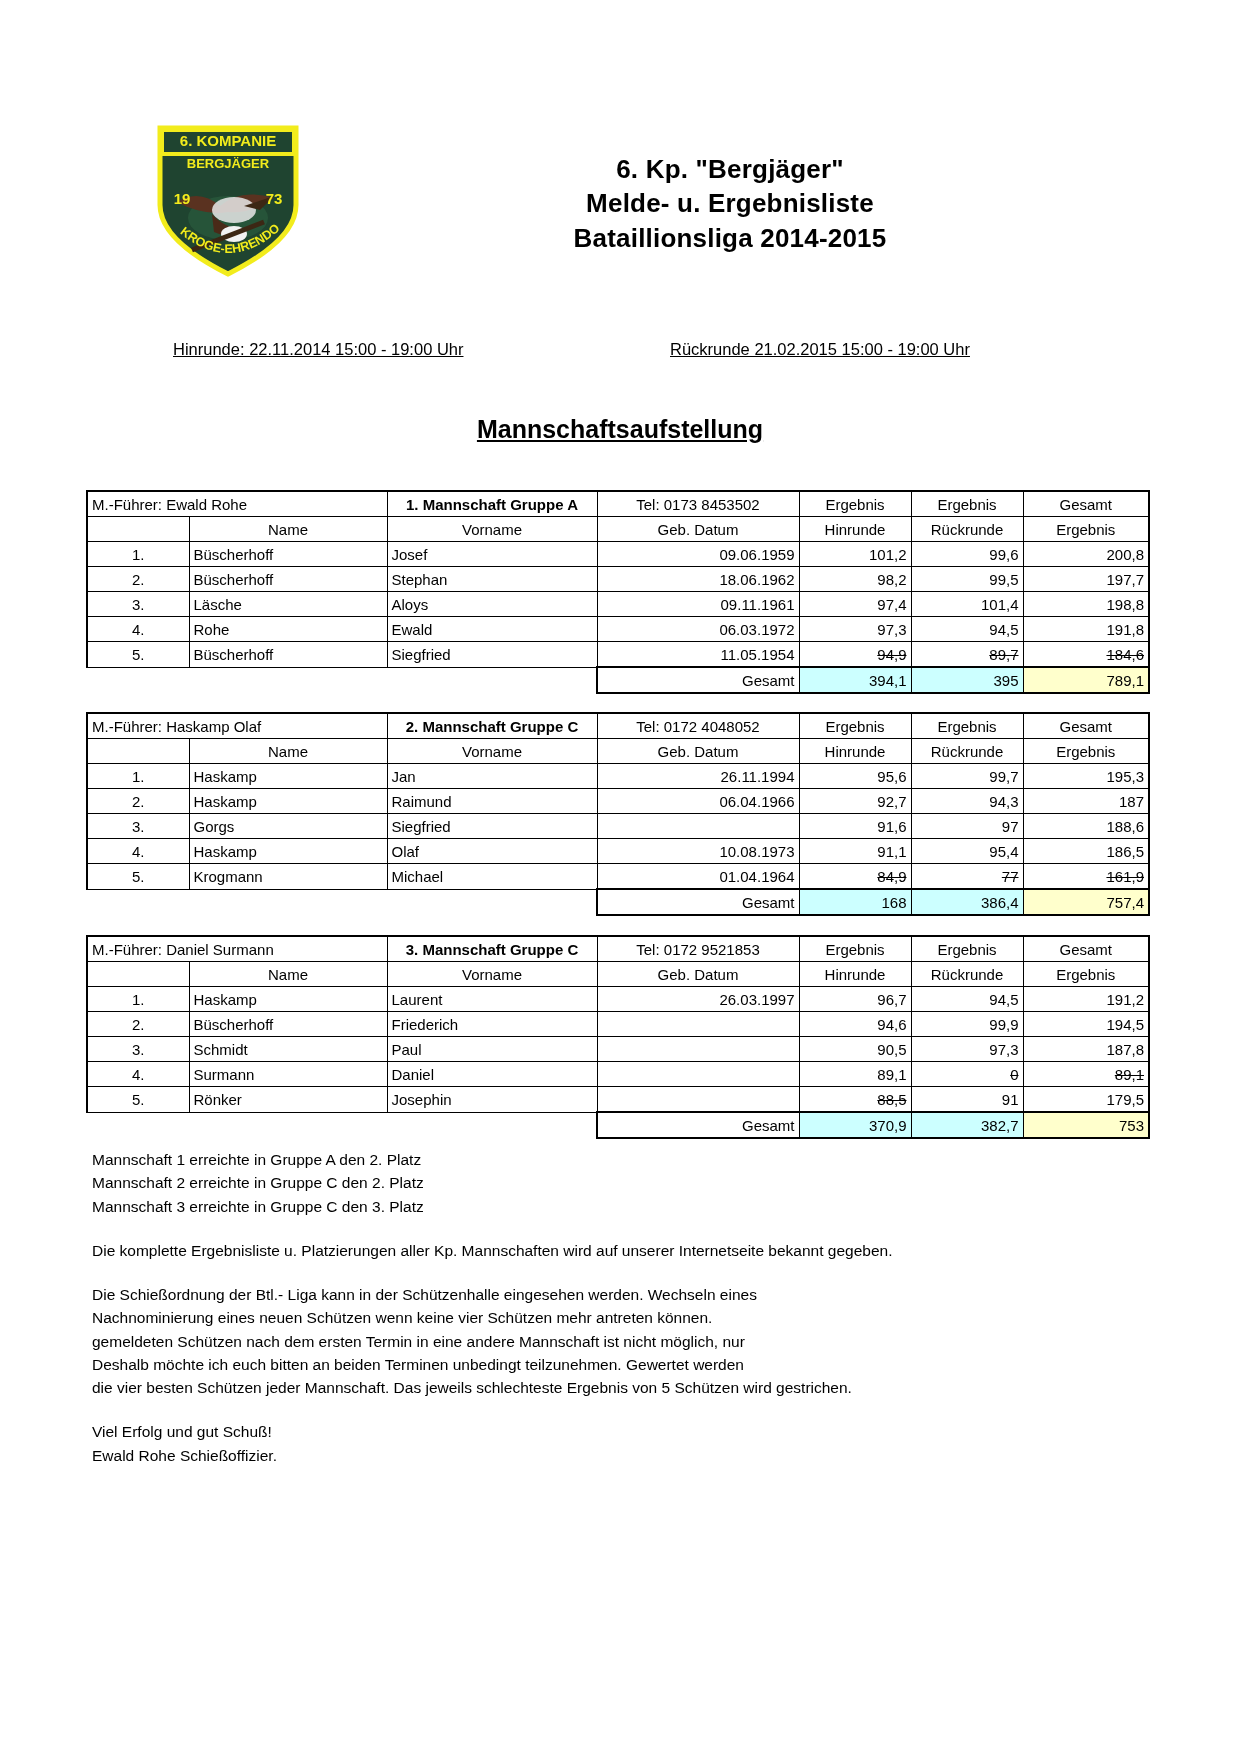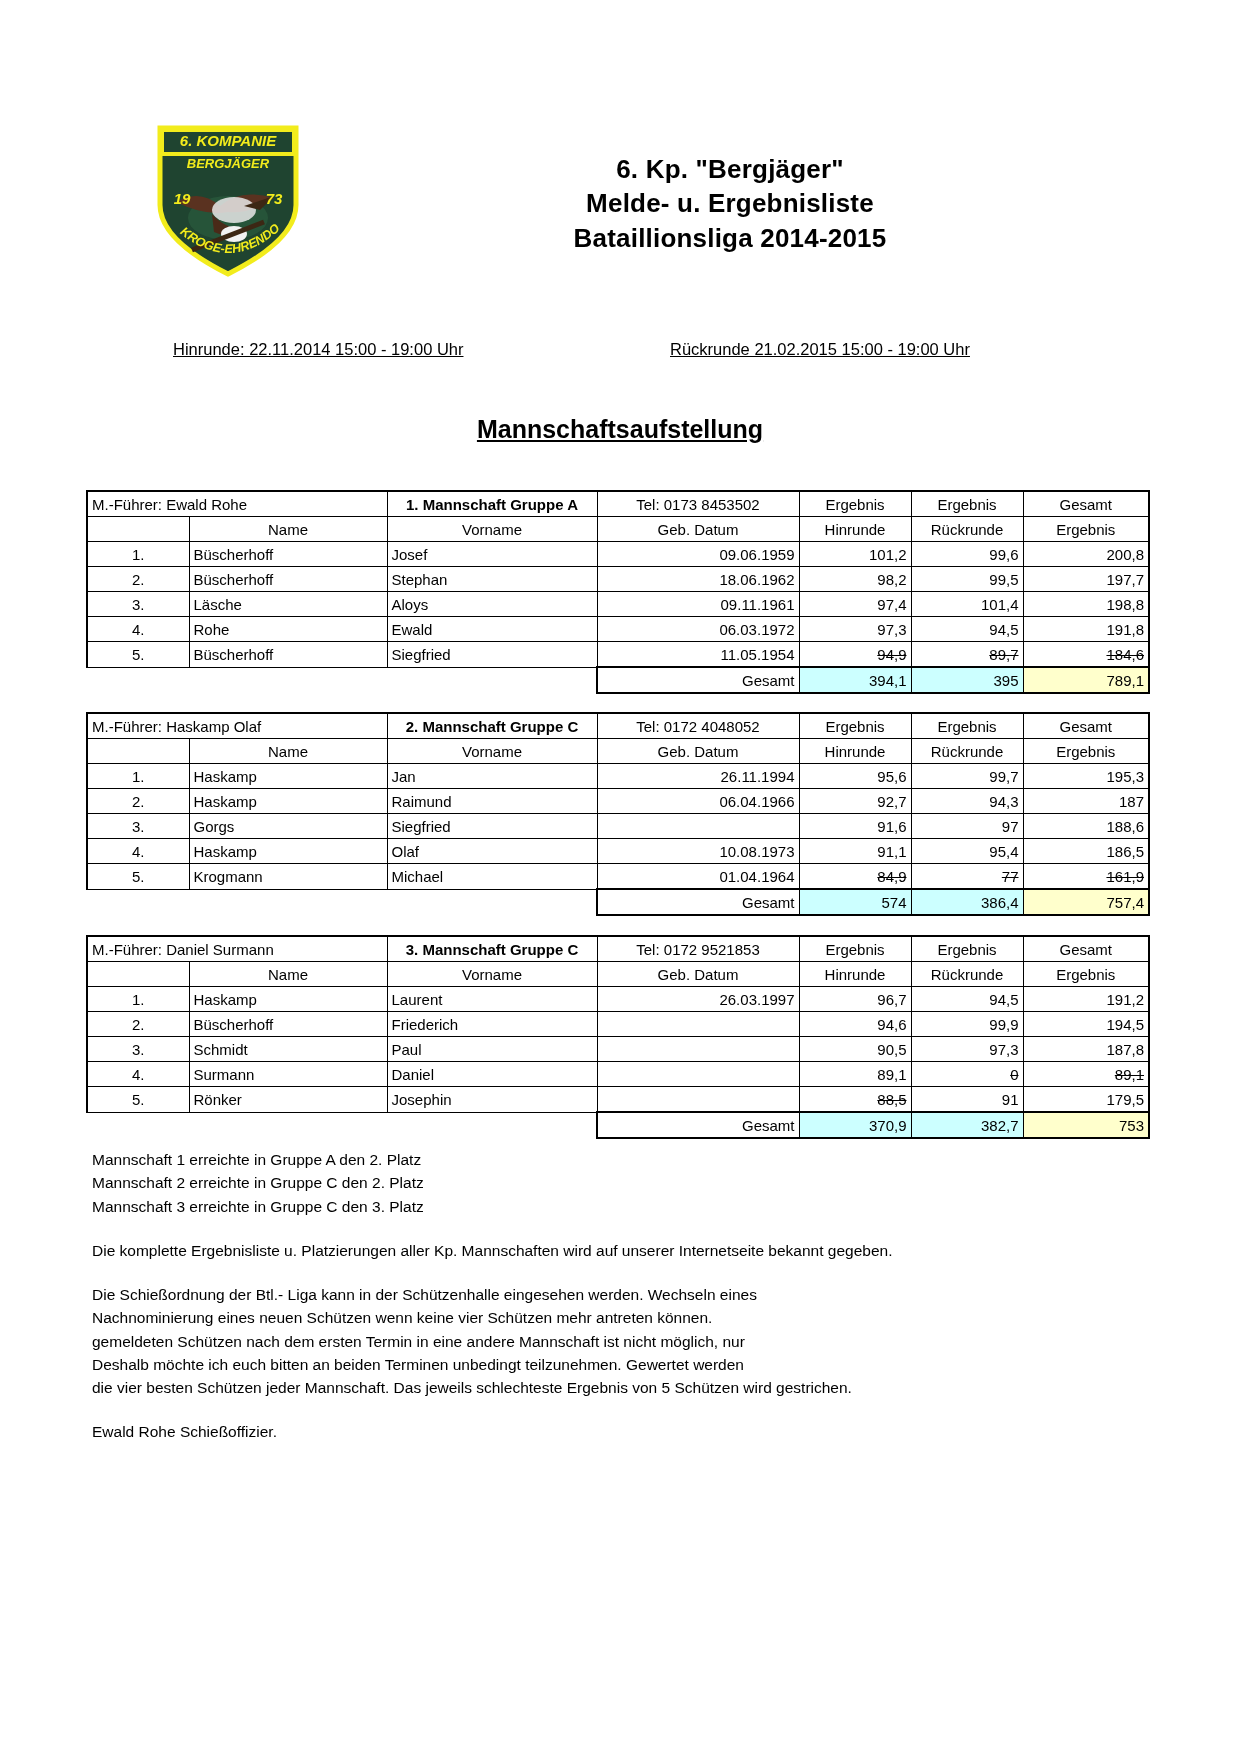--- a/index.html
+++ b/index.html
@@ -31,21 +31,20 @@
     width: 1240px;
     height: 190px;
   }
 
   .logo {
     position: absolute;
     left: 148px;
     top: 0px;
     width: 160px;
     height: 170px;
-    font-style: italic;
   }
   .logo svg { display: block; }
 
   .title-block {
     position: absolute;
     left: 380px;
     top: 42px;
     width: 700px;
     text-align: center;
     font-size: 26px;
@@ -361,21 +360,21 @@
         <td class="right">01.04.1964</td>
         <td class="right strike">84,9</td>
         <td class="right strike">77</td>
         <td class="right strike frame-right">161,9</td>
       </tr>
       <tr class="row-total">
         <td class="blank"></td>
         <td class="blank"></td>
         <td class="blank"></td>
         <td class="tot-label">Gesamt</td>
-        <td class="right cell-cyan">574</td>
+        <td class="right cell-cyan">168</td>
         <td class="right cell-cyan">386,4</td>
         <td class="right cell-yellow tot-ges">757,4</td>
       </tr>
     </tbody>
   </table>
 
   <table class="team-table t3">
     <colgroup>
       <col class="c-num">
         <col class="c-name">
@@ -466,16 +465,17 @@
     <p>Mannschaft 3 erreichte in Gruppe C den 3. Platz</p>
     <div class="gap"></div>
     <p>Die komplette Ergebnisliste u. Platzierungen aller Kp. Mannschaften wird auf unserer Internetseite bekannt gegeben.</p>
     <div class="gap"></div>
     <p>Die Schießordnung der Btl.- Liga kann in der Schützenhalle eingesehen werden. Wechseln eines</p>
     <p>Nachnominierung eines neuen Schützen wenn keine vier Schützen mehr antreten können.</p>
     <p>gemeldeten Schützen nach dem ersten Termin in eine andere Mannschaft ist nicht möglich, nur</p>
     <p>Deshalb möchte ich euch bitten an beiden Terminen unbedingt teilzunehmen. Gewertet werden</p>
     <p>die vier besten Schützen jeder Mannschaft. Das jeweils schlechteste Ergebnis von 5 Schützen wird gestrichen.</p>
     <div class="gap"></div>
+    <p>Viel Erfolg und gut Schuß!</p>
     <p>Ewald Rohe Schießoffizier.</p>
   </div>
 
 </div>
 
 </body></html>

